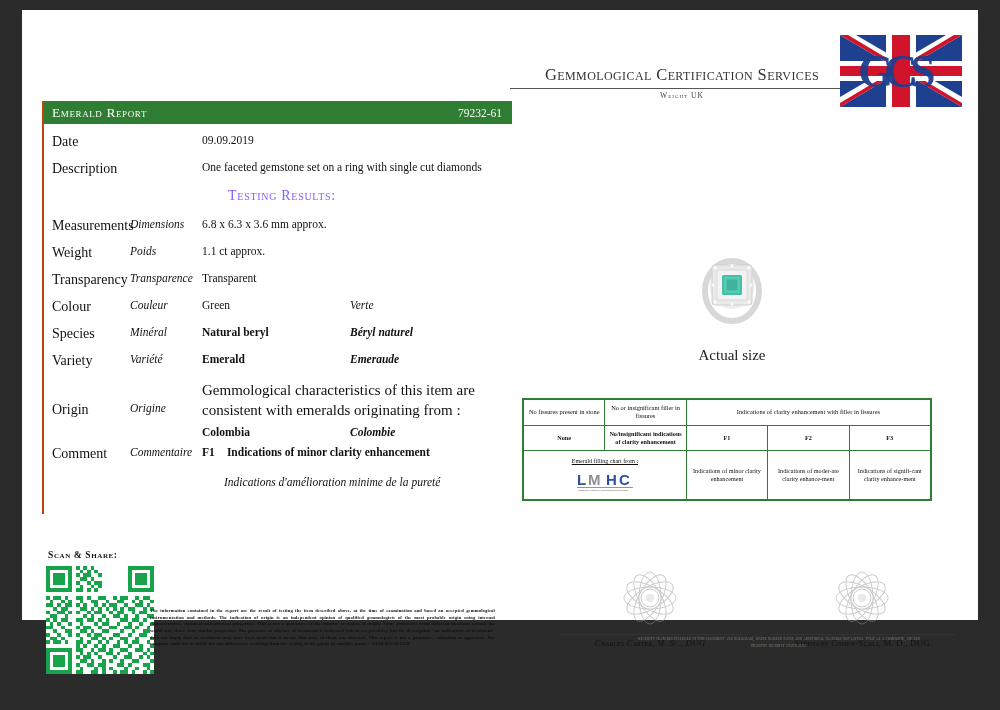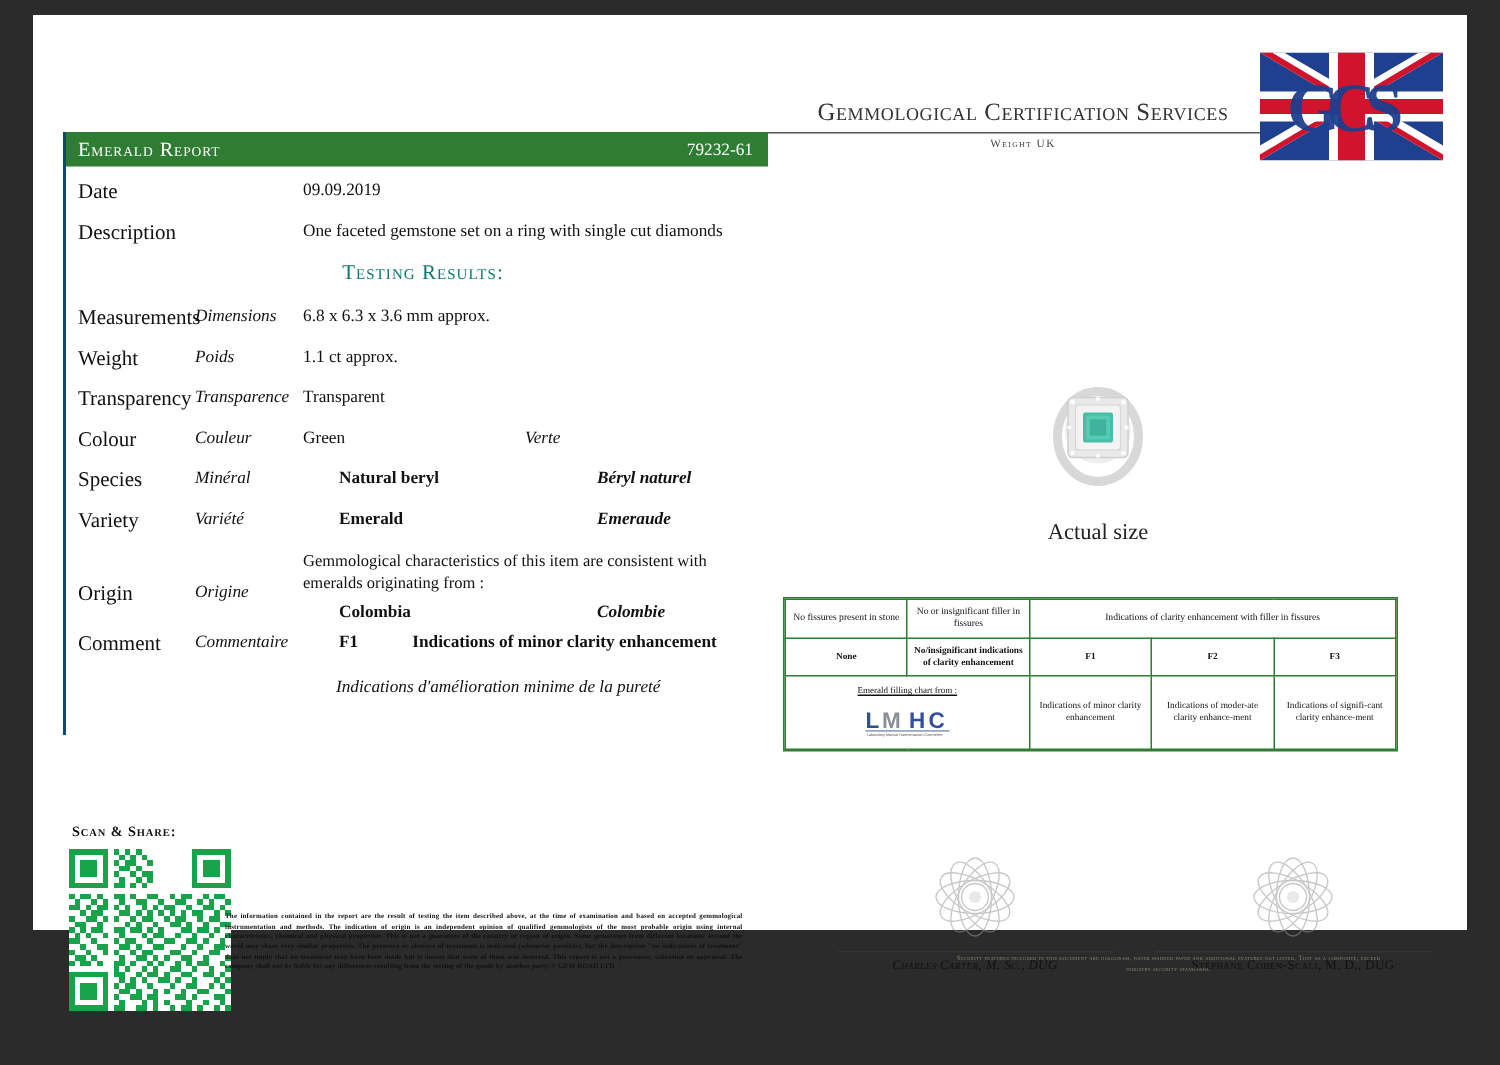--- a/index.html
+++ b/index.html
@@ -58,23 +58,23 @@
     left: 818px;
     top: 25px;
     width: 122px;
     height: 72px;
   }
 
   
   .report {
     position: absolute;
     left: 20px;
-    top: 78px;
+    top: 91px;
     width: 468px;
-    border-left: 2px solid #0c4a6e;
+    border-left: 2px solid #c2410c;
   }
   .report-title-bar {
     position: relative;
     height: 23px;
     background: #2e7d32;
     color: #ffffff;
     display: flex;
     align-items: center;
     justify-content: space-between;
     padding: 0 10px 0 8px;
@@ -118,34 +118,34 @@
     width: 148px;
     flex: 0 0 148px;
     font-size: 11.5px;
   }
   .c-val2 {
     flex: 1 1 auto;
     font-style: italic;
     font-size: 11.5px;
   }
   .c-val.wide { width: 280px; flex: 0 0 280px; }
-  .bold { font-weight: bold; margin-left: 24px; }
+  .bold { font-weight: bold; }
 
   .testing-results {
     text-align: center;
     font-size: 14px;
     font-variant: small-caps;
     letter-spacing: 0.7px;
     margin: 10px 0 14px 0;
     padding-left: 8px;
-    color: #0f766e;
+    color: #8b5cf6;
   }
 
   .origin-note {
-    font-size: 11px;
+    font-size: 15px;
     line-height: 1.35;
     width: 280px;
   }
 
   
   .scan-label {
     position: absolute;
     left: 26px;
     top: 540px;
     font-size: 9.5px;

